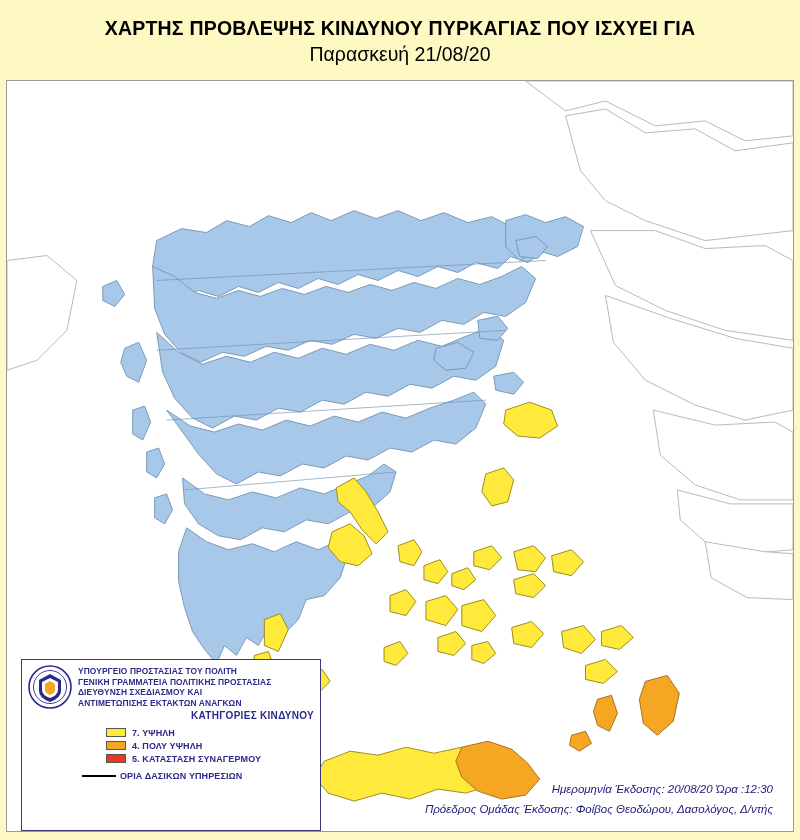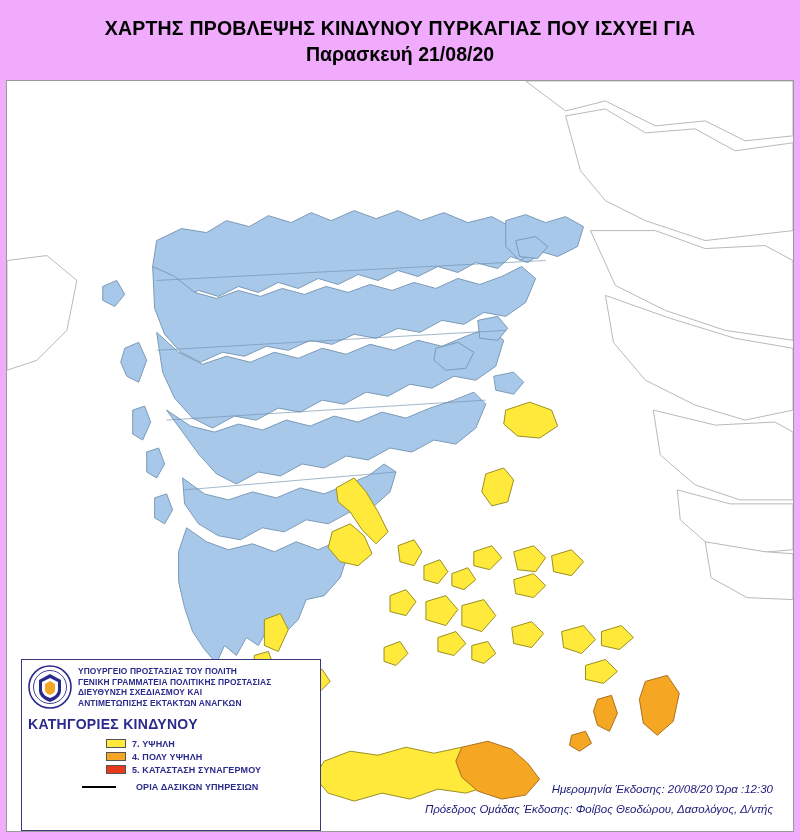--- a/index.html
+++ b/index.html
@@ -5,40 +5,40 @@
   * { box-sizing: border-box; }
   html, body {
     margin: 0; padding: 0;
     width: 800px; height: 840px;
     background: #ffffff;
     font-family: "Liberation Sans", sans-serif;
   }
   #page {
     position: relative;
     width: 800px; height: 840px;
-    background: #f0abfc;
+    background: #fef9c3;
     overflow: hidden;
   }
 
   
   .title-block {
     position: absolute;
     top: 16px; left: 0; width: 800px;
     text-align: center;
   }
   .title-line1 {
     font-size: 19.5px;
     font-weight: bold;
     color: #000000;
     letter-spacing: 0.2px;
     line-height: 24px;
   }
   .title-line2 {
     font-size: 19.5px;
-    font-weight: bold;
+    font-weight: normal;
     color: #000000;
     line-height: 24px;
     margin-top: 2px;
   }
 
   
   .map-frame {
     position: absolute;
     left: 6px; top: 80px;
     width: 788px; height: 752px;
@@ -69,25 +69,24 @@
   }
   .legend-authority {
     font-size: 8.4px;
     color: #2a2a8c;
     font-weight: bold;
     line-height: 10.5px;
     padding-top: 2px;
     letter-spacing: 0.1px;
   }
   .legend-title {
-    text-align: left;
-    font-size: 14px;
+    text-align: right;
+    font-size: 10px;
     font-weight: bold;
     color: #2a2a8c;
-    margin-top: 6px;
     letter-spacing: 0.3px;
   }
   .legend-rows {
     margin-top: 5px;
     padding-left: 78px;
   }
   .legend-row {
     display: flex;
     align-items: center;
     gap: 6px;
@@ -100,21 +99,21 @@
   }
   .legend-label {
     font-size: 9px;
     color: #2a2a8c;
     font-weight: bold;
     letter-spacing: 0.1px;
   }
   .legend-foot {
     display: flex;
     align-items: center;
-    gap: 20px;
+    gap: 4px;
     margin-top: 6px;
     padding-left: 54px;
   }
   .legend-line {
     width: 34px; height: 0;
     border-top: 2px solid #000000;
     flex: 0 0 34px;
   }
 
   

